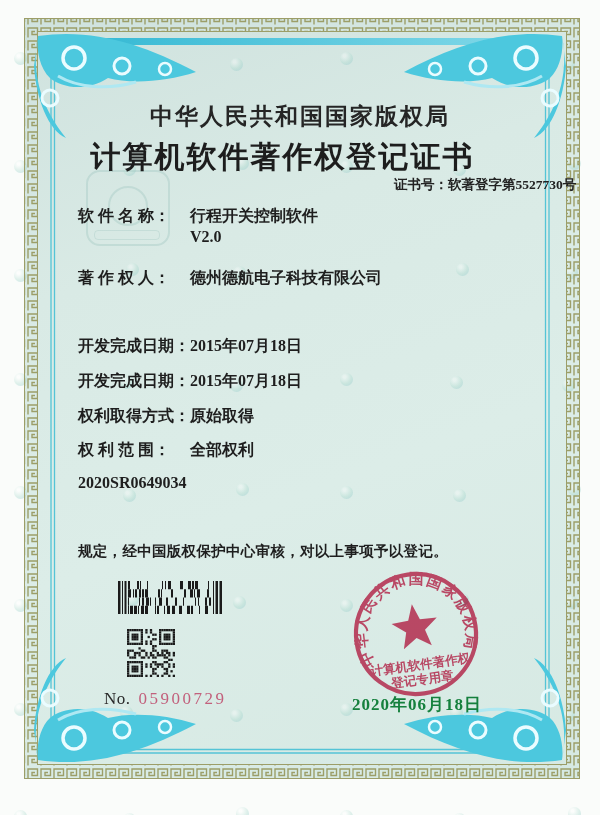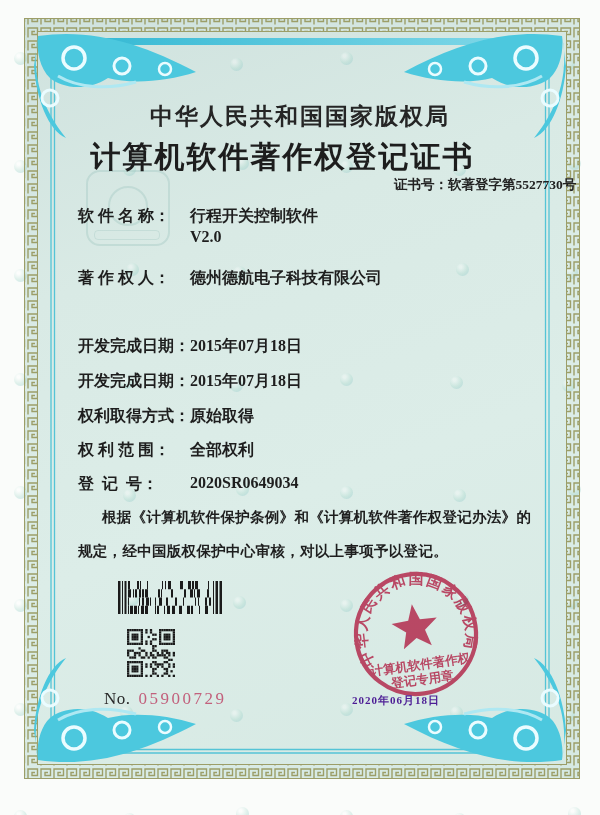--- a/index.html
+++ b/index.html
@@ -28,21 +28,21 @@
   .row .lbl{width:112px;white-space:pre;flex:none;}
   .row .val{white-space:pre;}
   .vline2{position:absolute;left:190px;color:#1e1e1e;font-weight:700;font-size:16px;}
   .stmt{position:absolute;color:#1e1e1e;font-weight:600;font-size:14.5px;letter-spacing:.3px;
         white-space:pre;}
   .barcode{position:absolute;left:118px;top:581px;}
   .qr{position:absolute;left:127px;top:629px;}
   .serial{position:absolute;left:104px;top:689px;font-size:17px;color:#2a2a2a;letter-spacing:.5px;text-align:center;}
   .serial .digits{color:#c2607c;letter-spacing:2.5px;margin-left:8px;}
   .seal{position:absolute;left:345px;top:563px;mix-blend-mode:multiply;opacity:.92;}
-  .issue-date{position:absolute;left:352px;top:693px;font-size:11px;font-weight:700;color:#4c1d95;
+  .issue-date{position:absolute;left:352px;top:693px;font-size:17px;font-weight:700;color:#15803d;
               letter-spacing:1px;white-space:pre;}
 </style>
 </head>
 <body>
 
 <div class="page">
 
   <div class="paper"></div>
 
   <div id="wm-layer">
@@ -164,25 +164,23 @@
     <span class="lbl">权利取得方式：</span>
     <span class="val">原始取得</span>
   </div>
 
   <div class="row" style="top:440px">
     <span class="lbl">权 利 范 围：</span>
     <span class="val">全部权利</span>
   </div>
 
   <div class="row" style="top:474px">
-    <span class="lbl">登  记  号：</span>
     <span class="val">2020SR0649034</span>
   </div>
 
-  <div class="stmt" style="left:102px;top:508px">根据《计算机软件保护条例》和《计算机软件著作权登记办法》的</div>
   <div class="stmt" style="left:78px;top:542px">规定，经中国版权保护中心审核，对以上事项予以登记。</div>
 
   <svg class="barcode" id="pdf417" width="104" height="33">
       <rect x="0" y="0" width="2.5" height="33" fill="#1b1b1b"></rect>
       <rect x="4" y="0" width="1" height="33" fill="#1b1b1b"></rect>
       <rect x="6.5" y="0" width="2" height="33" fill="#1b1b1b"></rect>
       <rect x="95" y="0" width="1" height="33" fill="#1b1b1b"></rect>
       <rect x="97.5" y="0" width="2.5" height="33" fill="#1b1b1b"></rect>
       <rect x="101.5" y="0" width="2.5" height="33" fill="#1b1b1b"></rect>
       <rect x="10" y="0" width="2" height="8.25" fill="#1b1b1b"></rect>

